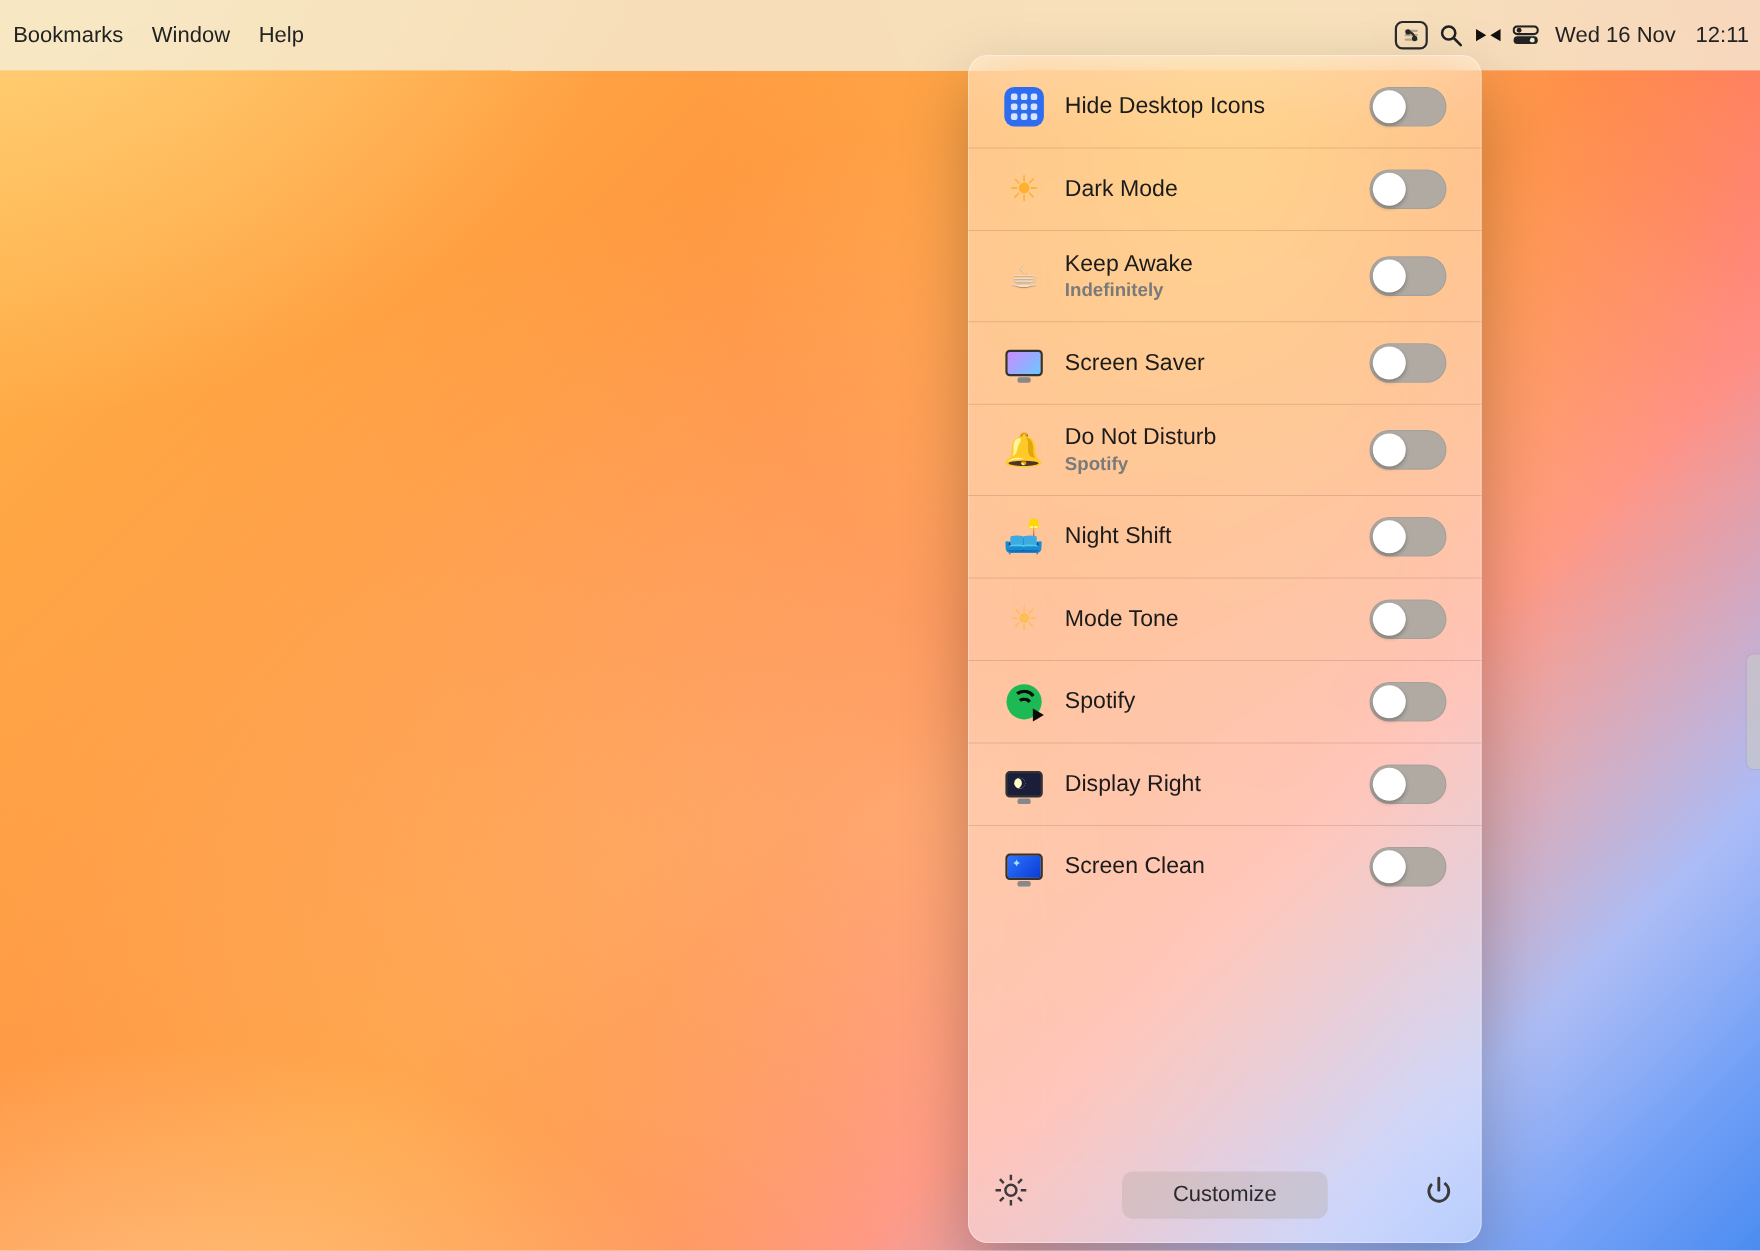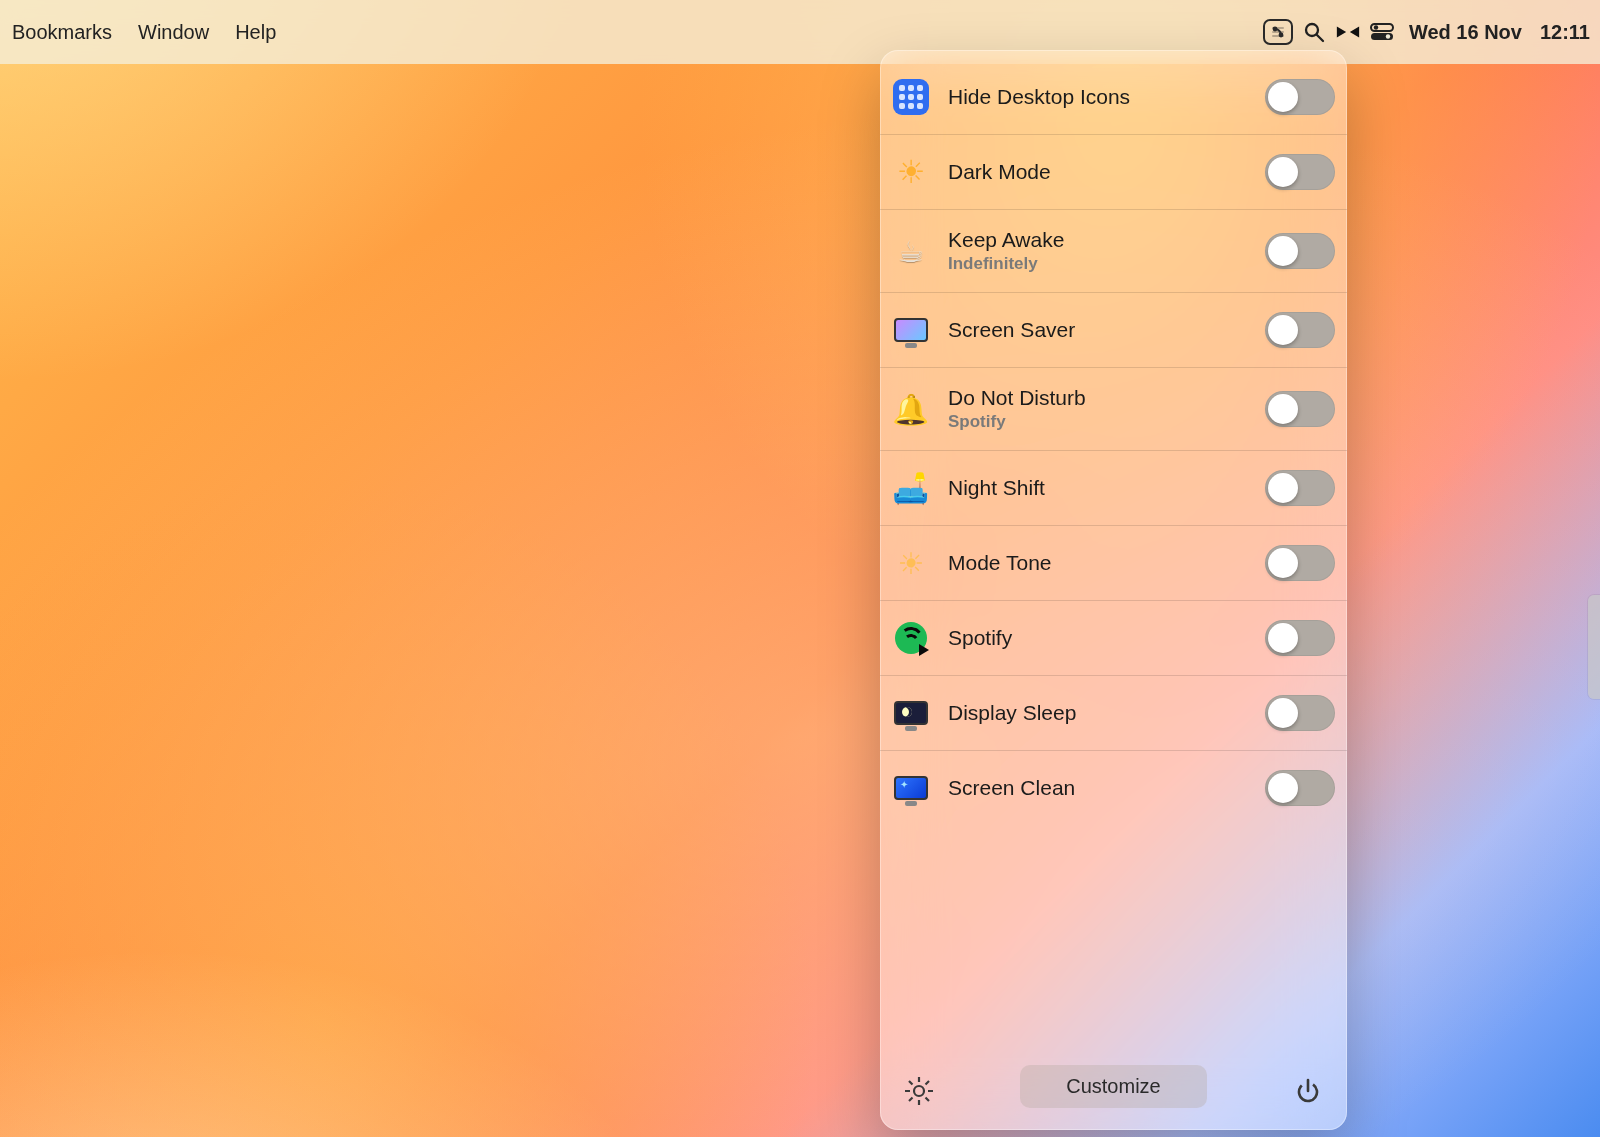--- a/index.html
+++ b/index.html
@@ -40,40 +40,40 @@
   }
   .menubar .menus { display: flex; gap: 26px; padding-left: 2px; }
   .menubar .menus span { cursor: default; }
   .menubar .spacer { flex: 1; }
   .menubar .status { display: flex; align-items: center; gap: 8px; }
   .menubar .status .icon { display: inline-flex; align-items: center; justify-content: center; width: 26px; height: 26px; }
   .menubar .app-icon-box{
     width:30px;height:26px;border:2px solid #2a2a2a;border-radius:7px;display:flex;align-items:center;justify-content:center;
   }
   .menubar .app-icon-box svg { display:block;}
-  .menubar .datetime { margin-left: 6px; font-weight: bold; }
+  .menubar .datetime { margin-left: 6px; }
 
   
   .panel {
     position: absolute;
     top: 50px; left: 880px;
     width: 467px; height: 1080px;
     border-radius: 18px;
     background: rgba(255,255,255,0.40);
     box-shadow: 0 25px 60px rgba(0,0,0,0.25), 0 0 0 1px rgba(255,255,255,0.35) inset;
     backdrop-filter: blur(30px) saturate(1.1);
     display: flex; flex-direction: column;
     padding: 10px 0 0 0;
     overflow: hidden;
   }
   .panel-list { flex: 1; display: flex; flex-direction: column; }
 
   .row {
     display: flex; align-items: center;
-    padding: 18px 12px;
+    padding: 18px 32px;
     border-bottom: 1px solid rgba(0,0,0,0.12);
     gap: 18px;
   }
   .row:last-of-type { border-bottom: none; }
 
   .row .ico {
     width: 38px; height: 38px; flex: 0 0 38px;
     display: flex; align-items: center; justify-content: center;
     font-size: 30px;
   }
@@ -90,21 +90,21 @@
   .toggle .knob {
     position: absolute; top: 3px; left: 3px;
     width: 30px; height: 30px; border-radius: 50%;
     background: #fff; box-shadow: 0 2px 4px rgba(0,0,0,0.3);
   }
   .toggle.on { background: #0a84ff; }
   .toggle.on .knob { left: auto; right: 3px; }
 
   
   .panel-bottom {
-    display: flex; align-items: flex-end; justify-content: space-between;
+    display: flex; align-items: flex-start; justify-content: space-between;
     padding: 16px 22px 22px 22px;
     gap: 20px;
   }
   .btn-customize {
     flex: 0 0 auto;
     padding: 10px 46px;
     border-radius: 10px;
     background: rgba(180,170,160,0.35);
     font-size: 20px; color: #2a2a2a; font-weight: 500;
     border: none;
@@ -291,21 +291,21 @@
         </div>
         <div class="toggle">
           <div class="knob"></div>
         </div>
       </div>
       <div class="row">
         <div class="ico">
           <div class="moon-mon"></div>
         </div>
         <div class="txt">
-          <span class="label">Display Sleep</span>
+          <span class="label">Display Right</span>
         </div>
         <div class="toggle">
           <div class="knob"></div>
         </div>
       </div>
       <div class="row">
         <div class="ico">
           <div class="clean-mon"></div>
         </div>
         <div class="txt">

